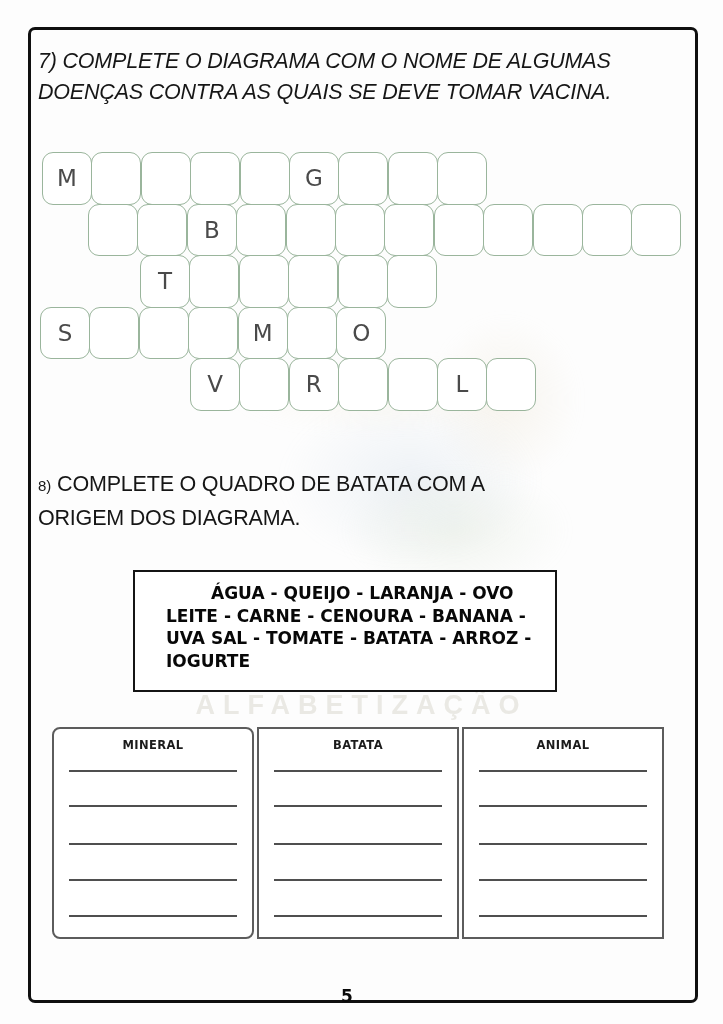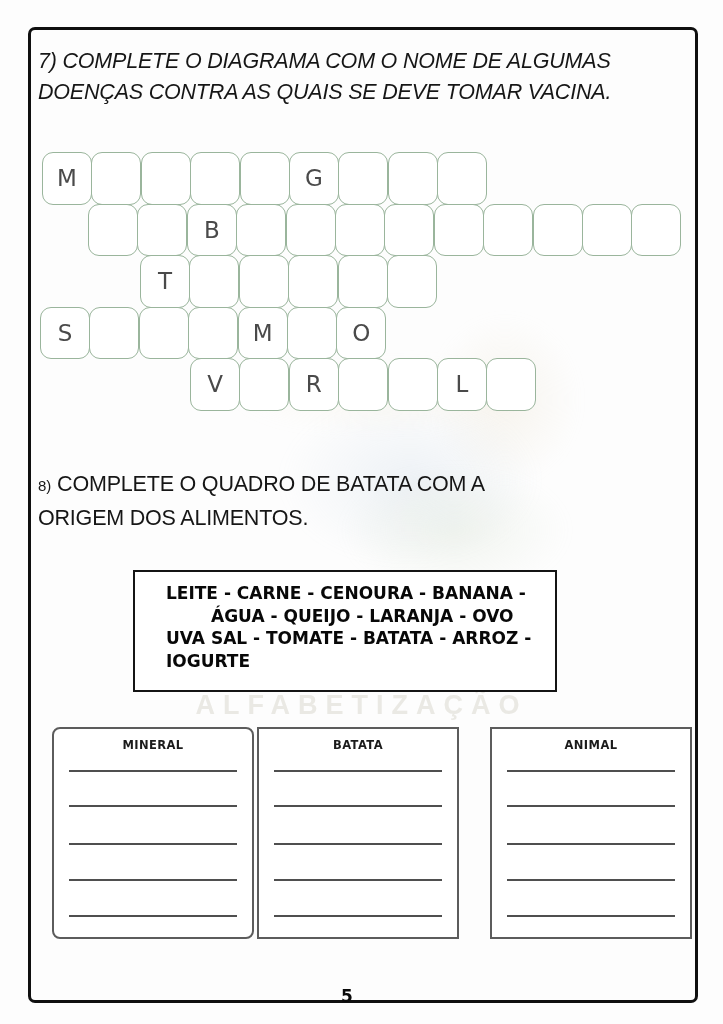--- a/index.html
+++ b/index.html
@@ -60,21 +60,21 @@
   }
   .word-bank .bank-line{white-space:nowrap;}
   .word-bank .bank-line.first{text-indent:45px;}
   
   .origin-box{
     position:absolute;top:727px;width:202px;height:212px;box-sizing:border-box;
     border:2px solid #5c5c5c;background:#ffffff;z-index:1;
   }
   .origin-box.c0{left:52px;border-radius:8px;}
   .origin-box.c1{left:257px;}
-  .origin-box.c2{left:490px;}
+  .origin-box.c2{left:462px;}
   .origin-header{
     margin-top:9px;text-align:center;
     font-family:"DejaVu Sans", sans-serif;font-weight:bold;
     font-size:11.5px;letter-spacing:0.4px;color:#1b1b1b;
   }
   .answer-line{
     position:absolute;left:15px;right:15px;height:0;
     border-top:2px solid #4f4f4f;
   }
   
@@ -162,26 +162,26 @@
       <div class="cw-cell" style="left: 338.2px; top: 358px; border-color: rgb(154, 181, 156);"></div>
       <div class="cw-cell" style="left: 387.6px; top: 358px; border-color: rgb(154, 181, 156);"></div>
       <div class="cw-cell" style="left: 437px; top: 358px; border-color: rgb(154, 181, 156);">
         <span style="color: rgb(74, 74, 74);">L</span>
       </div>
       <div class="cw-cell" style="left: 486.4px; top: 358px; border-color: rgb(154, 181, 156);"></div>
     </div>
 
   <div class="q8">
     <div><span class="qnum">8)</span><span> COMPLETE O QUADRO DE BATATA COM A</span></div>
-    <div>ORIGEM DOS ALIMENTOS.</div>
+    <div>ORIGEM DOS DIAGRAMA.</div>
   </div>
 
   <div class="word-bank">
+    <div class="bank-line first">ÁGUA - QUEIJO - LARANJA - OVO</div>
     <div class="bank-line">LEITE - CARNE - CENOURA - BANANA -</div>
-    <div class="bank-line first">ÁGUA - QUEIJO - LARANJA - OVO</div>
     <div class="bank-line">UVA SAL - TOMATE - BATATA - ARROZ -</div>
     <div class="bank-line">IOGURTE</div>
   </div>
 
   <div class="origin-box c0">
     <div class="origin-header">MINERAL</div>
   <div class="answer-line" style="top: 41px;"></div>
       <div class="answer-line" style="top: 76px;"></div>
       <div class="answer-line" style="top: 114px;"></div>
       <div class="answer-line" style="top: 150px;"></div>

